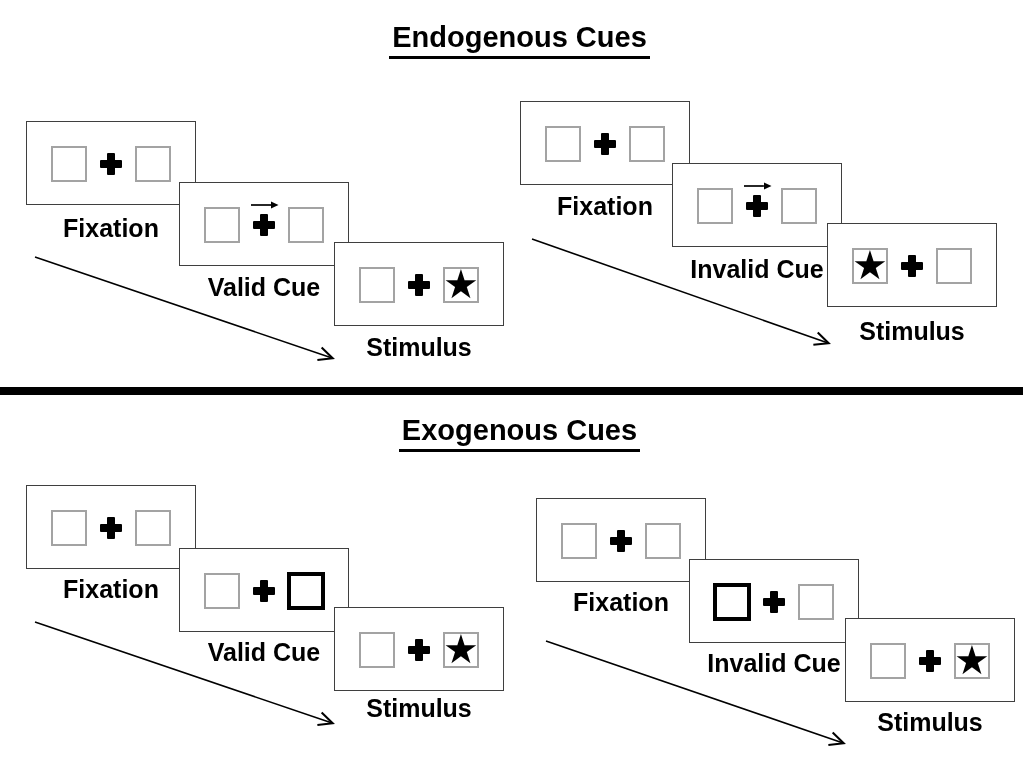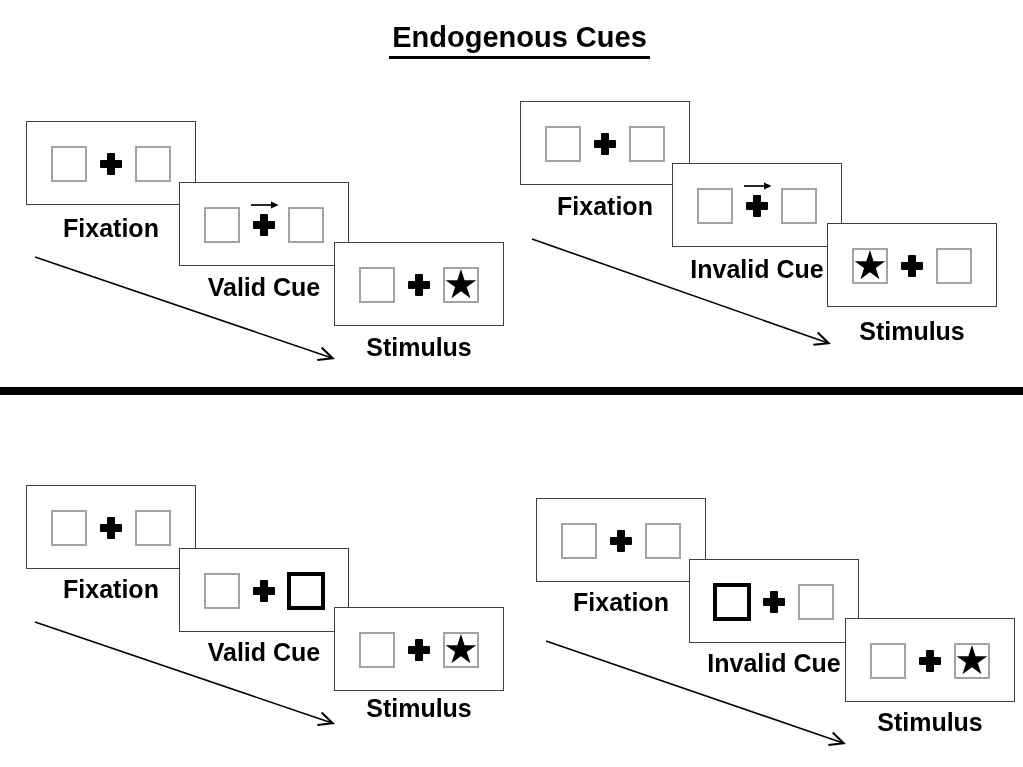--- a/index.html
+++ b/index.html
@@ -122,20 +122,23 @@
         <marker id="ah2" viewBox="0 0 12 12" refX="10" refY="6" markerWidth="11" markerHeight="11" orient="auto">
           <path d="M1,1.5 L10.5,6 L1,10.5" fill="none" stroke="#000" stroke-width="1.4"></path>
         </marker>
       </defs>
       <line x1="7" y1="7" x2="303" y2="111" stroke="#000" stroke-width="1.6" marker-end="url(#ah2)"></line>
     </svg>
   </div>
 
   <div class="divider"></div>
 
+  <div class="section-title" style="top:414px;">
+    <span class="tspan">Exogenous Cues</span>
+  </div>
 
   <div>
     <div class="panel" style="left:26px; top:485px;">
       <div class="box left"></div>
       <div class="plus"></div>
       <div class="box right"></div>
     </div>
     <div class="panel" style="left:179px; top:548px;">
       <div class="box left"></div>
       <div class="plus"></div>

